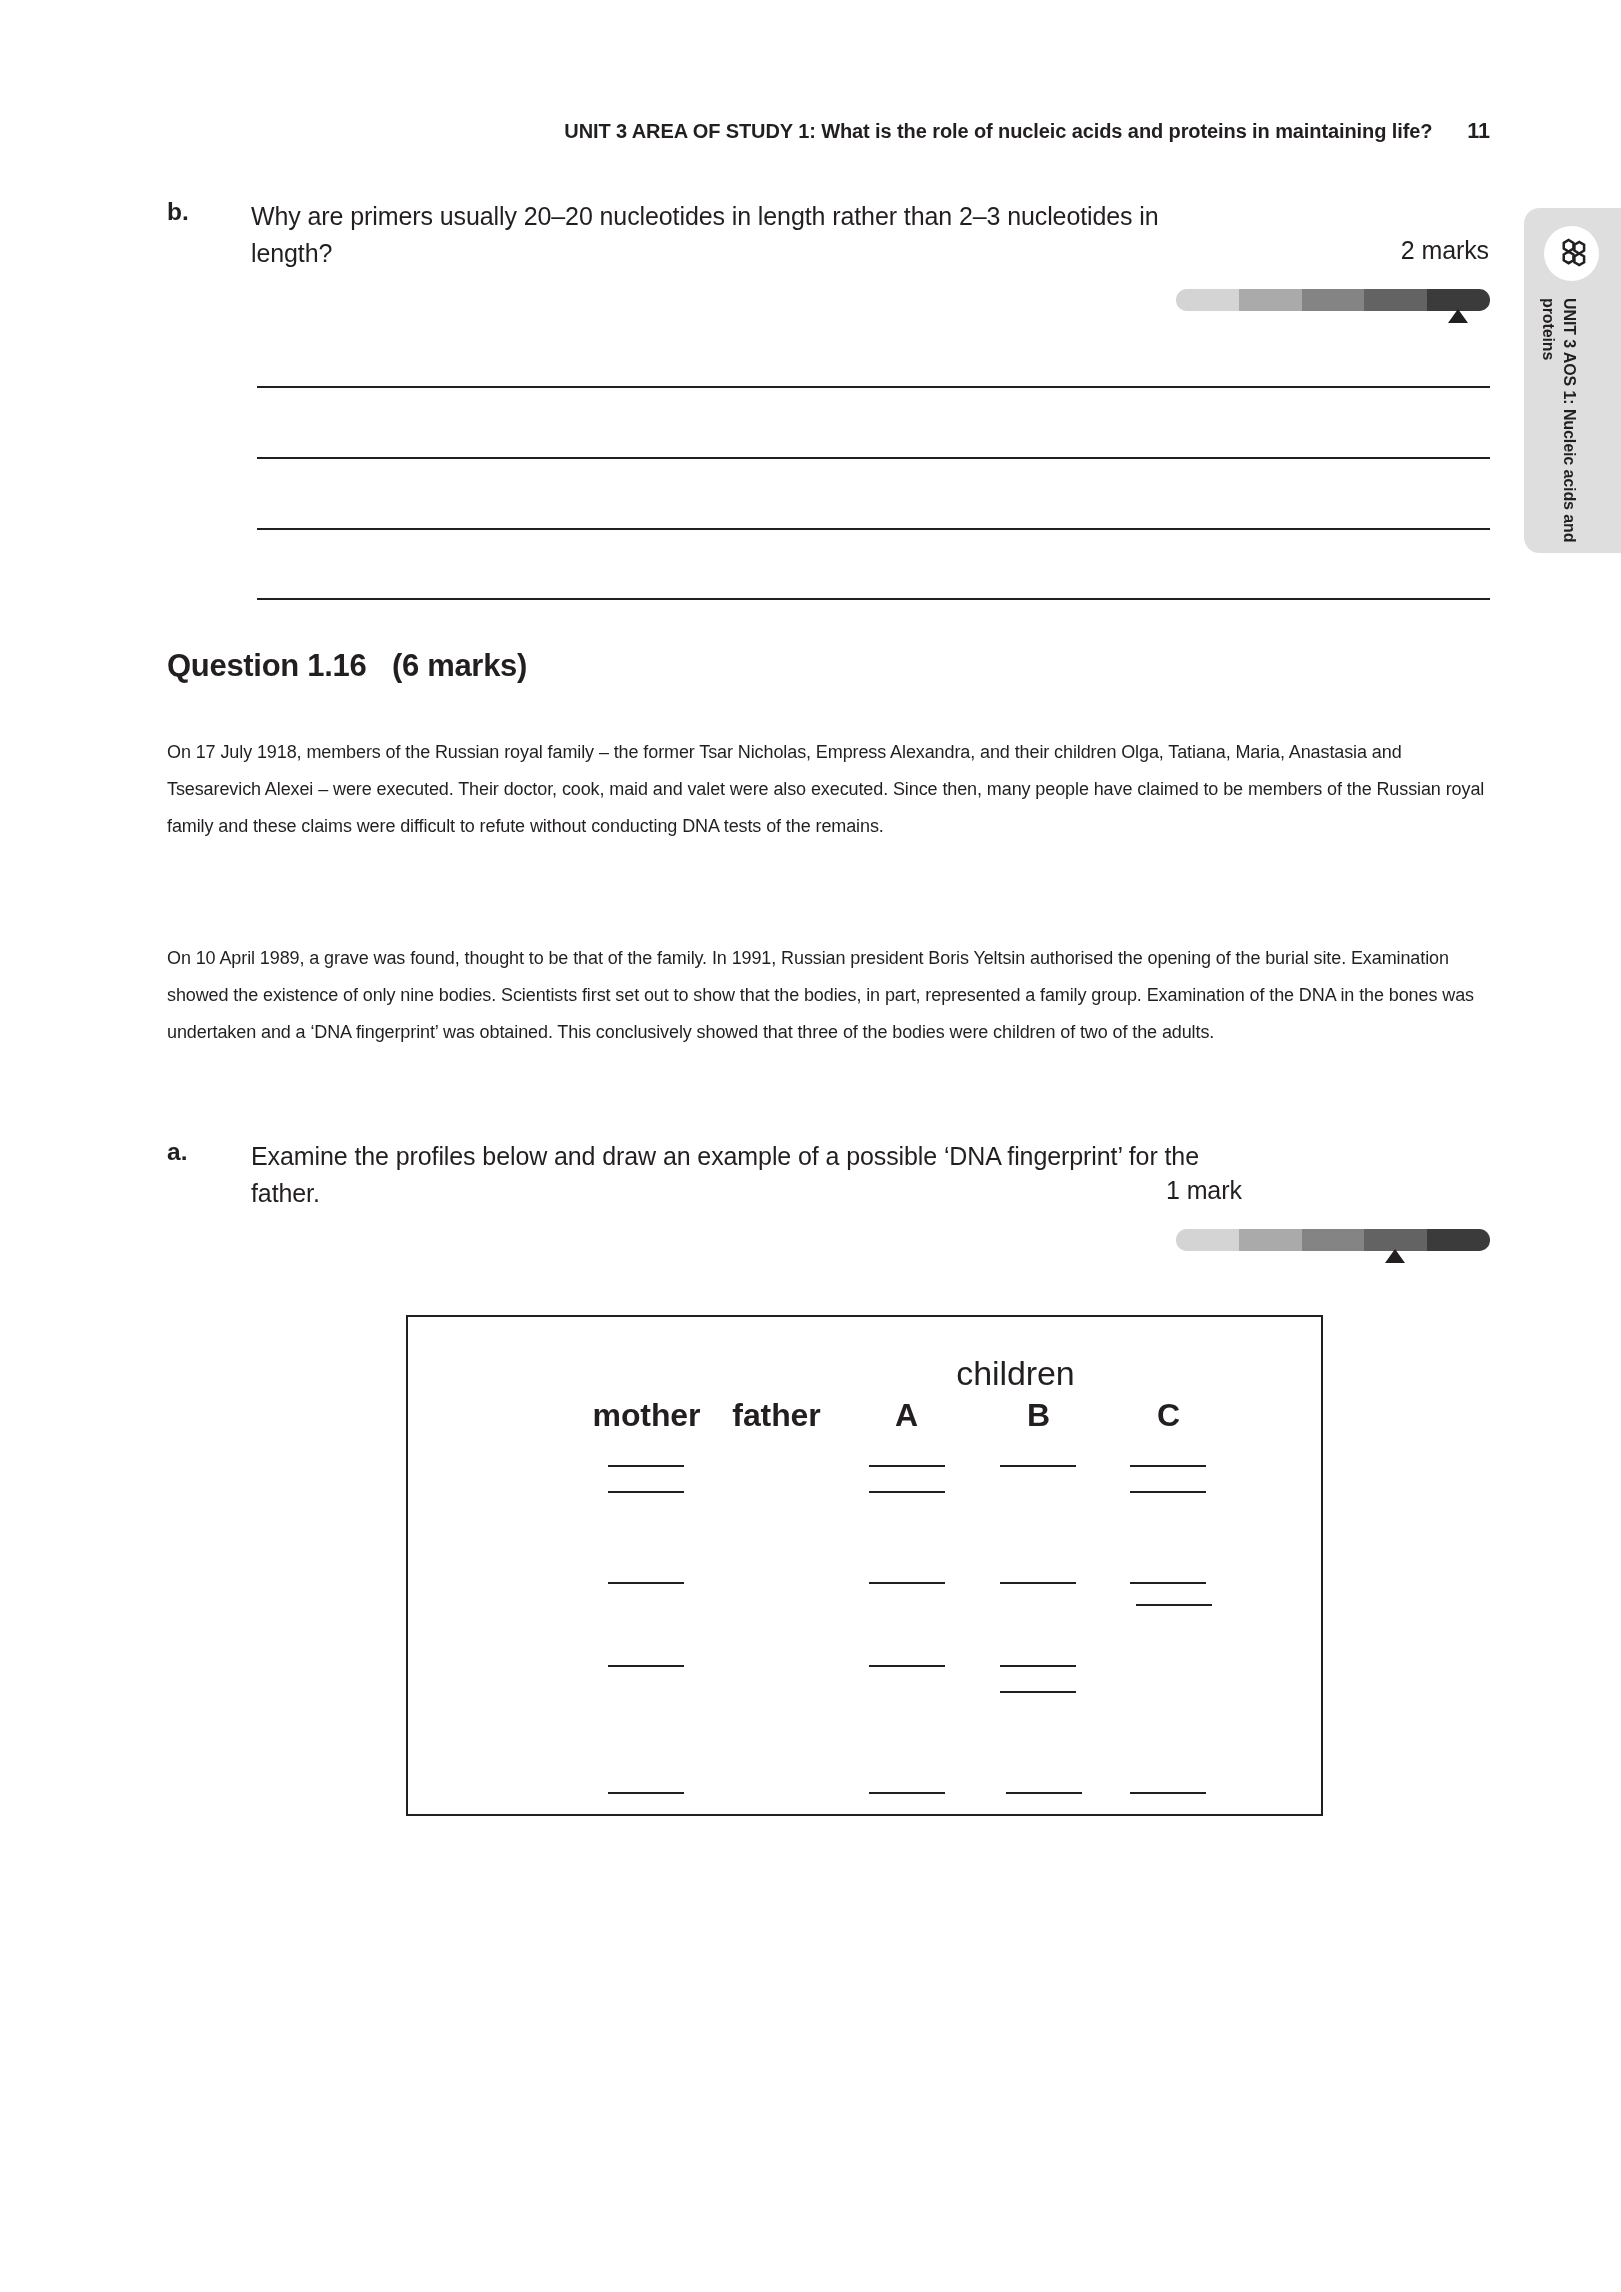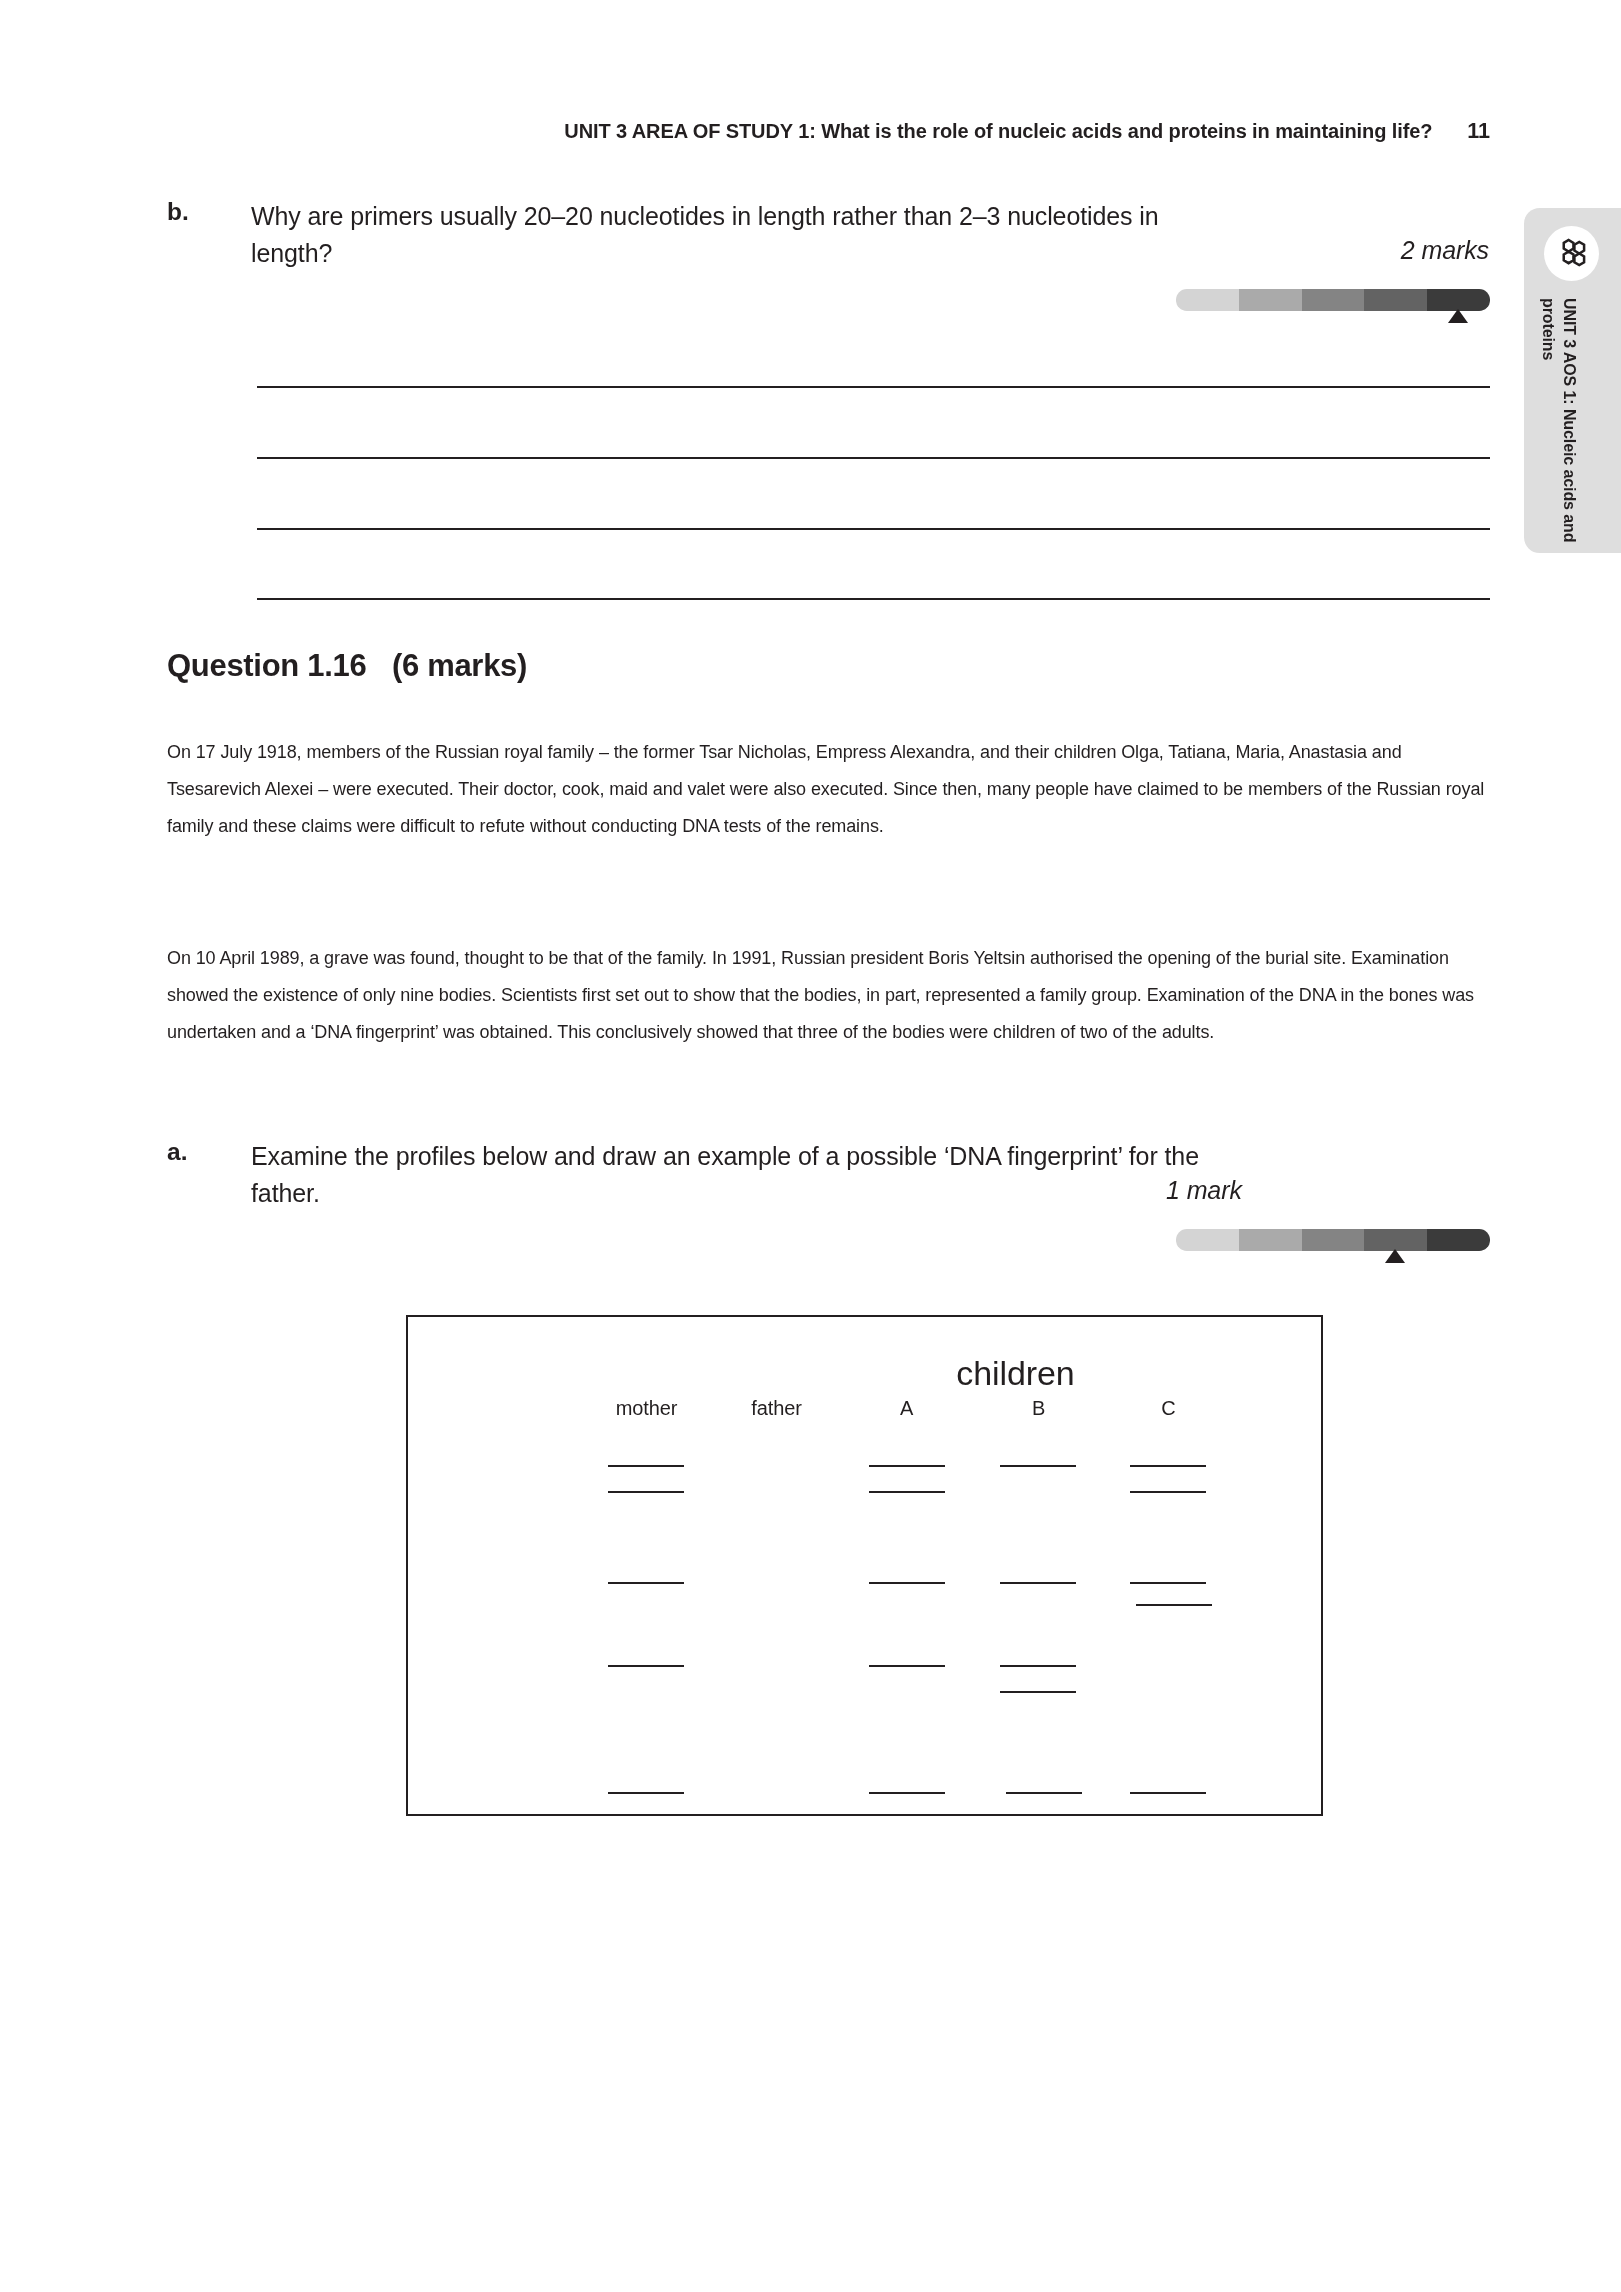--- a/index.html
+++ b/index.html
@@ -103,21 +103,20 @@
     color: #231f20;
     letter-spacing: -0.1px;
   }
   .marks {
     position: absolute;
     right: 0;
     font-size: 25px;
     color: #231f20;
     letter-spacing: -0.1px;
     white-space: nowrap;
-    font-style: italic;
   }
 
   
   .difficulty {
     position: absolute;
     width: 314px;
     height: 21.6px;
   }
   .difficulty-bar {
     position: absolute;
@@ -194,25 +193,26 @@
   .gel-group-label {
     position: absolute;
     font-size: 34px;
     color: #231f20;
     letter-spacing: -0.1px;
     text-align: center;
     white-space: nowrap;
   }
   .gel-col-label {
     position: absolute;
-    font-size: 20px;
+    font-size: 32px;
     color: #231f20;
     letter-spacing: -0.1px;
     text-align: center;
     white-space: nowrap;
+    font-weight: bold;
   }
   .gel-band {
     position: absolute;
     height: 0;
     border-top: 2.5px solid #231f20;
   }
 </style>
 </head>
 <body>
 

